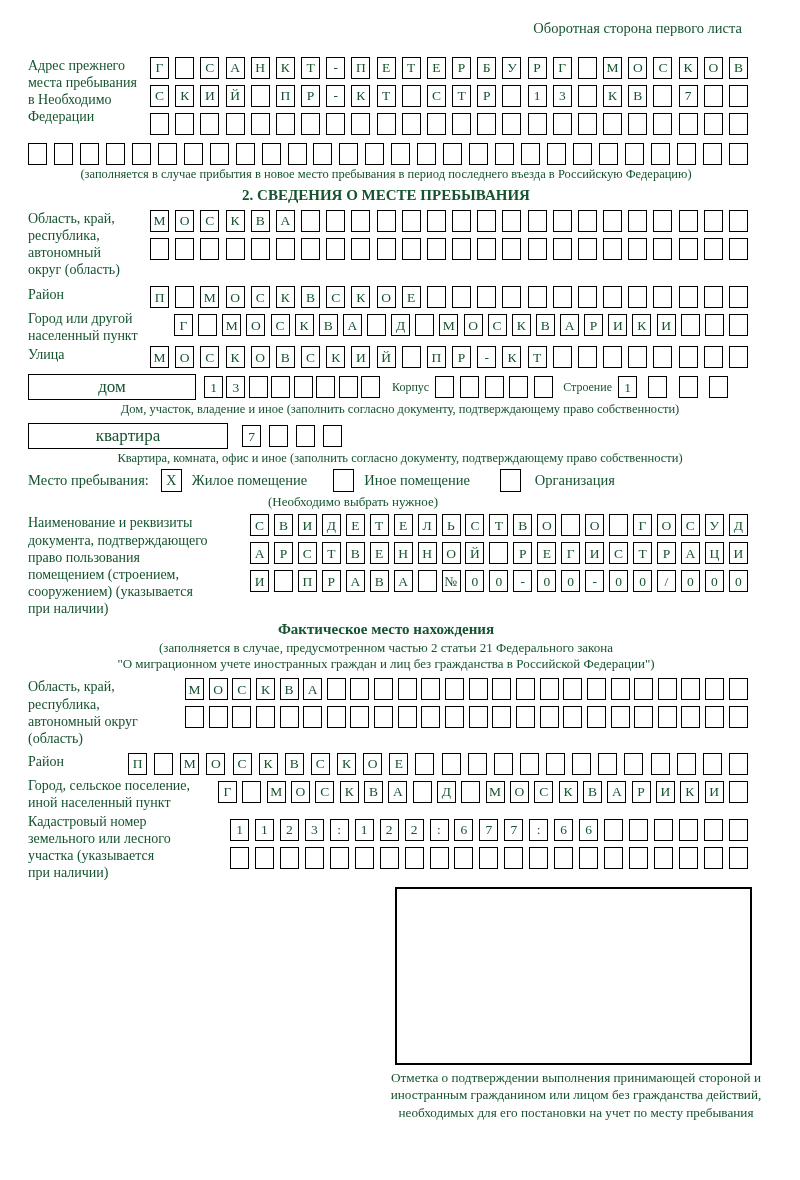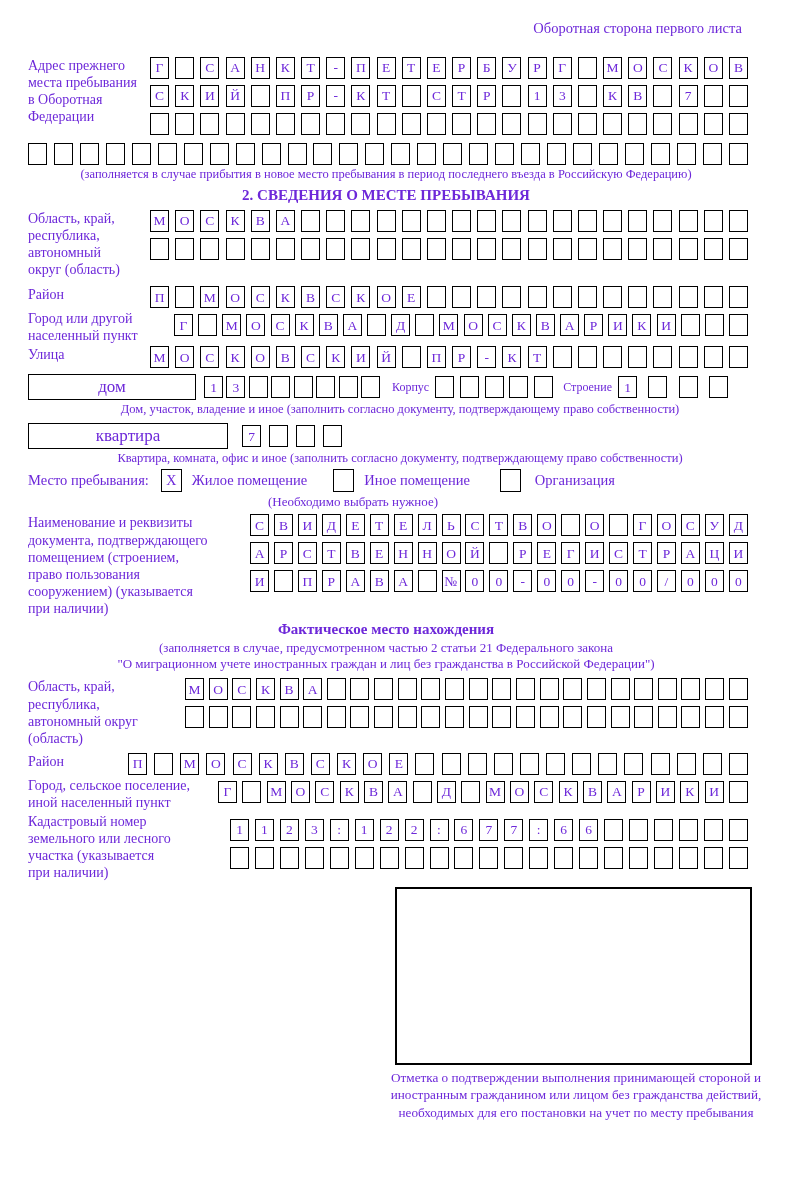--- a/index.html
+++ b/index.html
@@ -1,20 +1,20 @@
 <!DOCTYPE html>
 <html><head>
 <meta charset="utf-8">
 <style>
   * { box-sizing: border-box; margin: 0; padding: 0; }
   html,body { background:#fff; }
   .page {
     position: relative;
     width: 800px; height: 1180px;
-    background: #fff; color: #6d28d9;
+    background: #fff; color: #14532d;
     font-family: "Liberation Serif", "DejaVu Serif", serif;
     padding: 20px 28px 0 28px;
     overflow: hidden;
   }
   .back-title { text-align: right; font-size: 14.5px; padding-right: 30px; }
 
   .fieldrow { display: flex; align-items: flex-start; }
   .lblcol { flex: none; font-size: 14px; line-height: 1.22; }
   .lbl-line { white-space: nowrap; }
   .rowscol { flex: none; }
@@ -81,21 +81,21 @@
 <body>
 
 <div class="page">
 
   <div class="back-title">Оборотная сторона первого листа</div>
 
   <div class="fieldrow prev-wrap">
     <div class="lblcol lw122">
         <div class="lbl-line">Адрес прежнего</div>
         <div class="lbl-line">места пребывания</div>
-        <div class="lbl-line">в Оборотная</div>
+        <div class="lbl-line">в Необходимо</div>
         <div class="lbl-line">Федерации</div>
       </div>
     <div class="rowscol">
       <div class="cells w598 mb6">
           <span class="cell">Г</span>
           <span class="cell"></span>
           <span class="cell">С</span>
           <span class="cell">А</span>
           <span class="cell">Н</span>
           <span class="cell">К</span>
@@ -411,22 +411,22 @@
     <span class="ml10">Иное помещение</span>
     <span class="checkbox" style="margin-left:30px"></span>
     <span style="margin-left:14px">Организация</span>
   </div>
   <div class="choose-note">(Необходимо выбрать нужное)</div>
 
   <div class="fieldrow mt4">
     <div class="lblcol lw222">
         <div class="lbl-line">Наименование и реквизиты</div>
         <div class="lbl-line">документа, подтверждающего</div>
+        <div class="lbl-line">право пользования</div>
         <div class="lbl-line">помещением (строением,</div>
-        <div class="lbl-line">право пользования</div>
         <div class="lbl-line">сооружением) (указывается</div>
         <div class="lbl-line">при наличии)</div>
       </div>
     <div class="rowscol">
       <div class="cells w498 mb6">
           <span class="cell">С</span>
           <span class="cell">В</span>
           <span class="cell">И</span>
           <span class="cell">Д</span>
           <span class="cell">Е</span>

